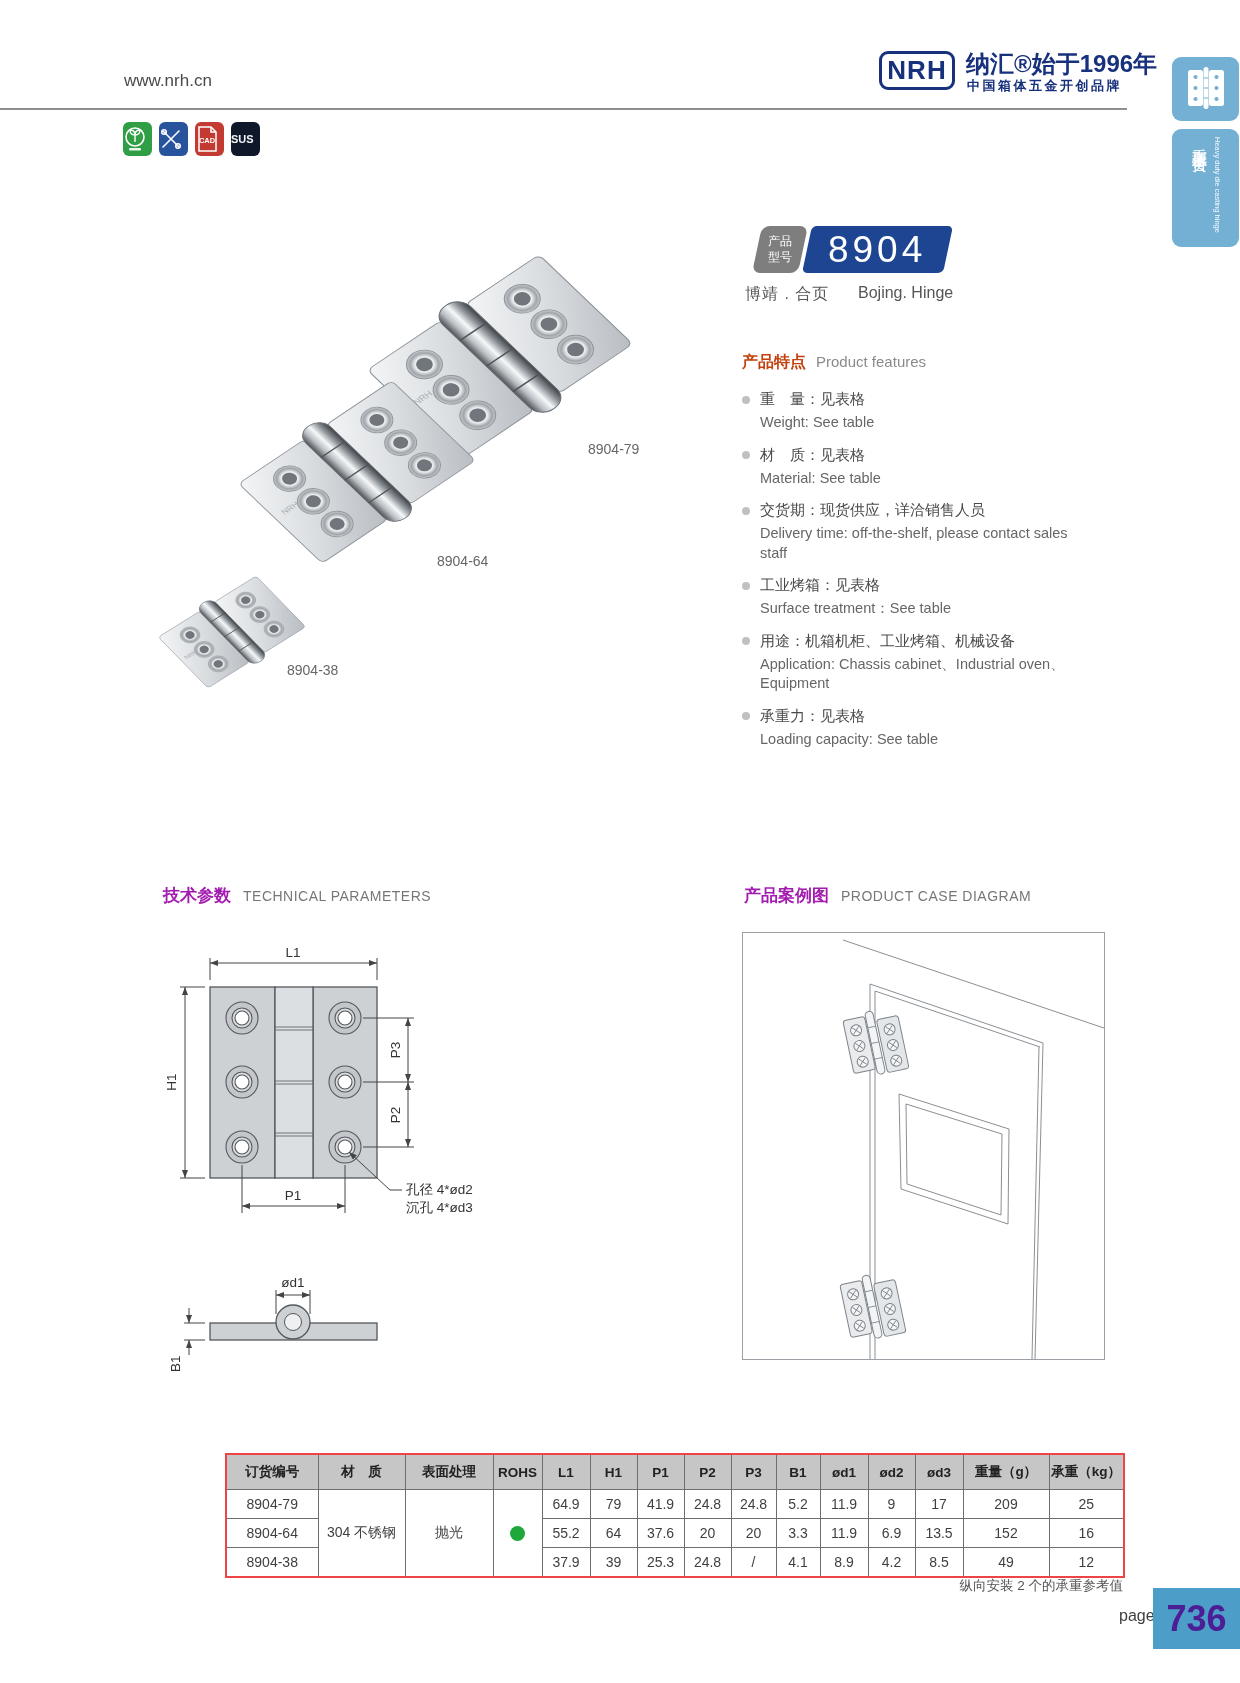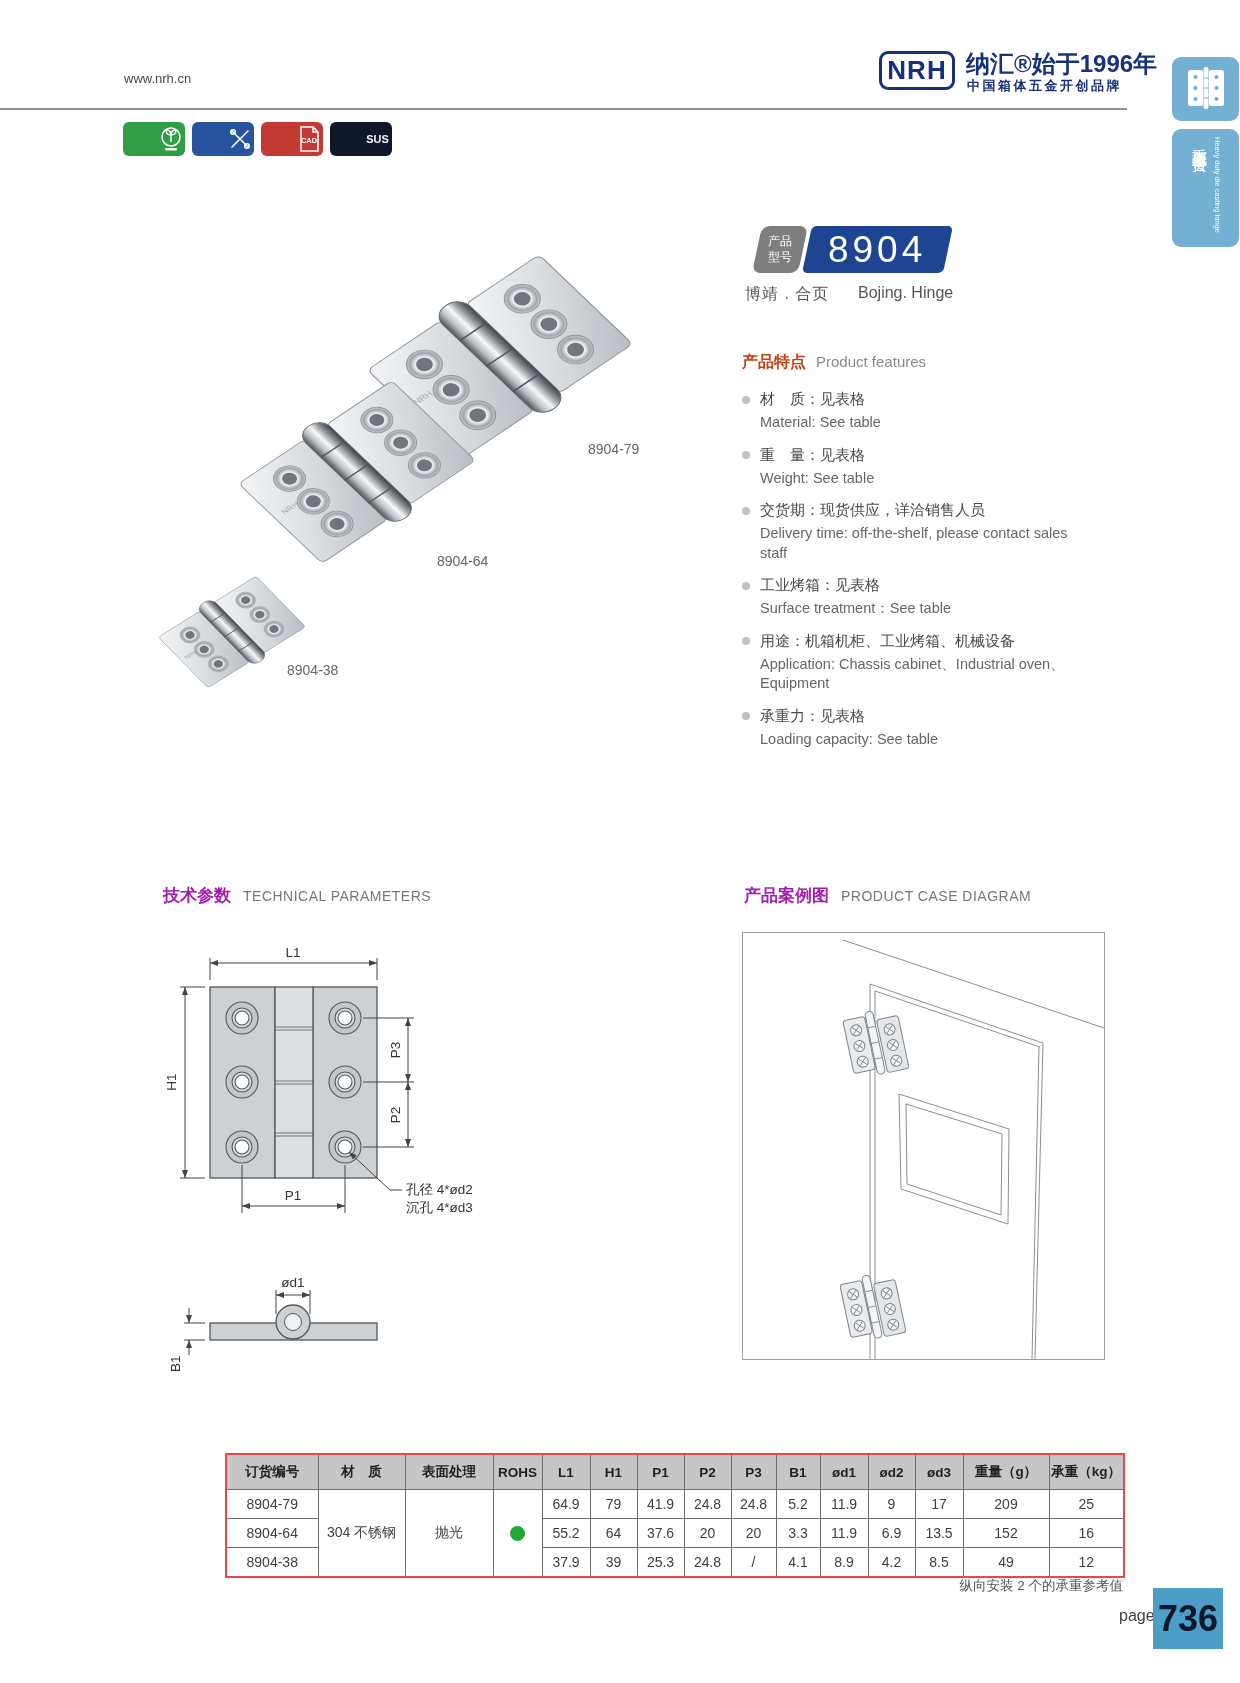--- a/index.html
+++ b/index.html
@@ -1,24 +1,24 @@
 <!DOCTYPE html>
 <html><head>
 <meta charset="utf-8">
 <style>
   html,body{margin:0;padding:0;background:#fff;}
   #page{position:relative;width:1240px;height:1683px;background:#fff;overflow:hidden;
         font-family:"Liberation Sans","DejaVu Sans",sans-serif;color:#333;}
   .abs{position:absolute;}
   
-  .website{left:124px;top:71px;font-size:13px;color:#4a4a4a;}
+  .website{left:124px;top:71px;font-size:17px;color:#4a4a4a;}
   .divider{left:0;top:108px;width:1127px;height:2px;background:#8f8f8f;}
   .badges{left:123px;top:122px;display:flex;gap:7px;}
-  .badge{width:29px;height:34px;border-radius:6px;display:flex;align-items:center;justify-content:center;
-         color:#fff;font-size:10px;font-weight:bold;padding-left:33px;}
+  .badge{width:29px;height:34px;border-radius:6px;display:flex;align-items:center;justify-content:flex-start;
+         color:#fff;font-size:10px;font-weight:bold;}
   .badge-eco{background:#2f9e44;} .badge-tools{background:#28549e;}
   .badge-cad{background:#c23a31;} .badge-sus{background:#0f172a;color:rgba(255,255,255,.95);font-size:11px;}
   .logo-box{left:879px;top:51px;width:76px;height:39px;border:3px solid #17317d;border-radius:9px;
             box-sizing:border-box;display:flex;align-items:center;justify-content:center;
             font-size:26px;font-weight:bold;color:#17317d;letter-spacing:1px;}
   .slogan-cn{left:966px;top:48px;font-size:24px;font-weight:bold;color:#17317d;}
   .slogan-sub{left:967px;top:77px;font-size:13px;font-weight:bold;color:#17317d;letter-spacing:2.5px;}
   
   .tab1{left:1172px;top:57px;width:67px;height:64px;background:#74b0d4;border-radius:9px;
         display:flex;align-items:center;justify-content:center;}
@@ -56,21 +56,21 @@
   .spec{left:225px;top:1453px;}
   table{border-collapse:collapse;table-layout:fixed;}
   th,td{border:1px solid #6e6e6e;text-align:center;padding:0;overflow:hidden;}
   table{border:2px solid #ef4444;}
   th{background:#c6c6c6;height:34px;font-size:13.5px;font-weight:bold;color:#222;}
   td{background:#fff;height:28px;font-size:14px;color:#3f3f3f;}
   .rohs-dot{display:inline-block;width:15px;height:15px;border-radius:50%;background:#1fa83a;vertical-align:middle;}
   .tnote{left:873px;top:1577px;width:250px;text-align:right;font-size:13.5px;color:#555;}
   
   .page-label{left:1119px;top:1607px;font-size:16px;color:#3f3f3f;}
-  .page-num{left:1153px;top:1588px;width:70px;height:61px;background:#4d9dc9;color:#0f172a;
+  .page-num{left:1153px;top:1588px;width:87px;height:61px;background:#4d9dc9;color:#4c1d95;
             display:flex;align-items:center;justify-content:center;font-size:36px;font-weight:bold;}
   svg text{font-family:"Liberation Sans","DejaVu Sans",sans-serif;}
 </style>
 </head>
 <body>
 
 <div id="page">
 
   <div class="abs website">www.nrh.cn</div>
   <div class="abs divider"></div>
@@ -149,30 +149,30 @@
   <div class="abs pname-en">Bojing. Hinge</div>
 
   <div class="abs features">
     <div class="feat-title sec-title">
       <span class="ftc">产品特点</span>
       <span class="fte">Product features</span>
     </div>
     <div class="feat-item">
       <div class="feat-cn">
           <span class="dot"></span>
+          <span>重　量：见表格</span>
+        </div>
+      <div class="feat-en">Weight: See table</div>
+    </div>
+    <div class="feat-item">
+      <div class="feat-cn">
+          <span class="dot"></span>
           <span>材　质：见表格</span>
         </div>
       <div class="feat-en">Material: See table</div>
-    </div>
-    <div class="feat-item">
-      <div class="feat-cn">
-          <span class="dot"></span>
-          <span>重　量：见表格</span>
-        </div>
-      <div class="feat-en">Weight: See table</div>
     </div>
     <div class="feat-item">
       <div class="feat-cn">
           <span class="dot"></span>
           <span>交货期：现货供应，详洽销售人员</span>
         </div>
       <div class="feat-en">Delivery time: off-the-shelf, please contact sales staff</div>
     </div>
     <div class="feat-item">
       <div class="feat-cn">

